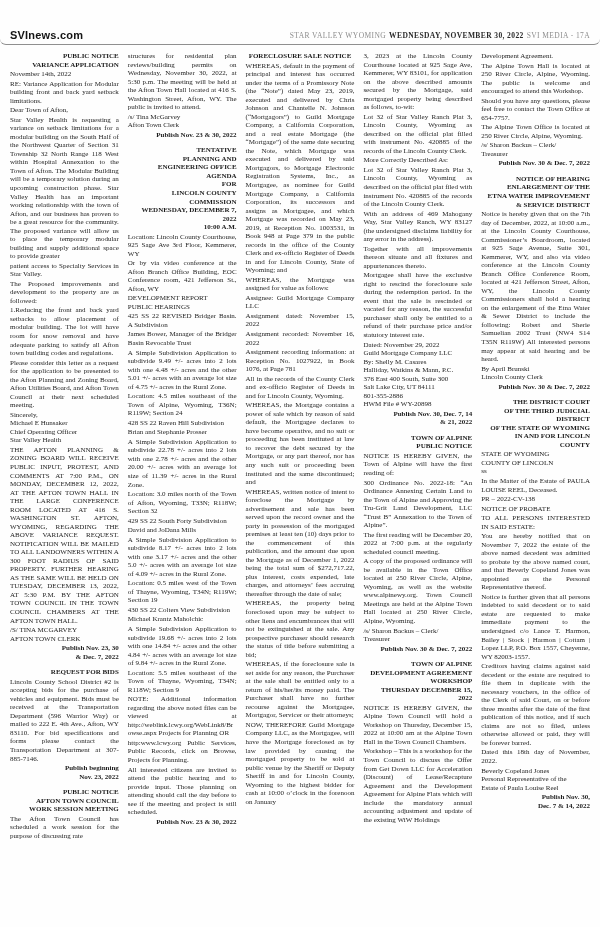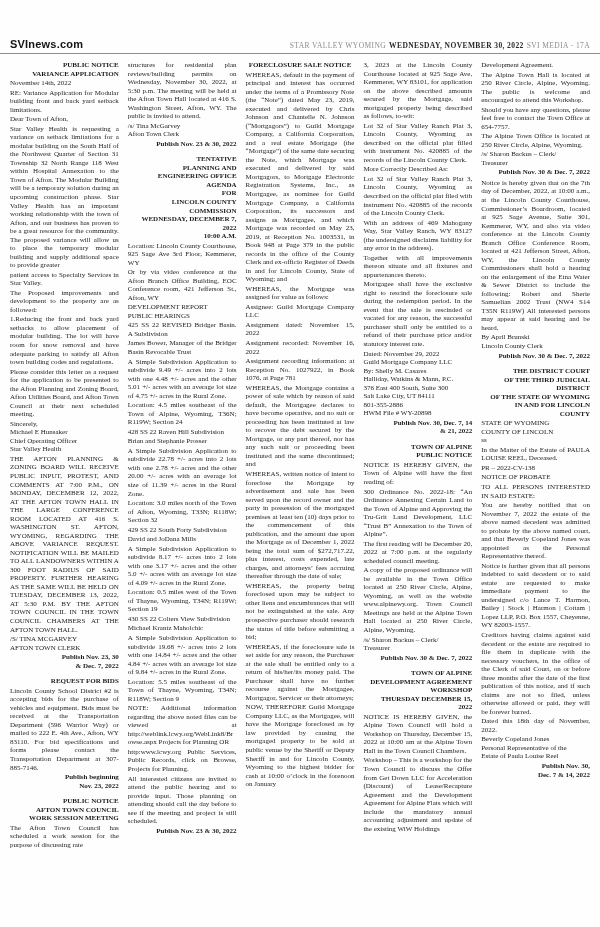--- a/index.html
+++ b/index.html
@@ -2,23 +2,24 @@
 <html><head>
 <meta charset="utf-8">
 <style>
   * { margin:0; padding:0; box-sizing:border-box; }
   html,body { background:#ffffff; }
   .page {
     position:relative; width:600px; height:927px; background:#fefefe;
     font-family:"Liberation Serif", serif; color:#1d1d1d; overflow:hidden;
   }
   .masthead {
-    display:flex; justify-content:space-between; align-items:flex-end;
-    padding:38px 10px 3px 10px; border-bottom:1.5px solid #8f8f8f;
+    display:flex; justify-content:space-between; align-items:center;
+    padding:29px 10px 3px 10px; border-bottom:1.5px solid #8f8f8f;
     font-family:"Liberation Sans", sans-serif;
+    border-radius:6px;
   }
   .site { font-weight:bold; font-size:11px; color:#141414; letter-spacing:.2px; }
   .issue { font-size:7.5px; color:#8d8d8d; letter-spacing:.4px; white-space:nowrap;font-family:Liberation Serif, serif; }
   .issue .d { font-weight:bold; color:#2a2a2a; margin:0 3px; }
   .cols { display:flex; gap:9px; padding:7px 10px 0 10px; }
   .col { flex:1 1 0; min-width:0; }
   .blk { font-size:7px; line-height:1.22; margin-bottom:1px; overflow-wrap:break-word; }
   .h  { font-weight:bold; text-align:right; white-space:pre-line; margin-top:7px; }
   .hl { font-weight:bold; text-align:center; white-space:pre-line; margin-top:7px; }
   .p  { text-align:justify; }
@@ -105,20 +106,21 @@
         <div class="blk pub">Publish Nov. 23 &amp; 30, 2022</div>
       </div>
     <div class="col">
         <div class="blk hl">FORECLOSURE SALE NOTICE</div>
         <div class="blk p">WHEREAS, default in the payment of principal and interest has occurred under the terms of a Promissory Note (the “Note”) dated May 23, 2019, executed and delivered by Chris Johnson and Chantelle N. Johnson (“Mortgagors”) to Guild Mortgage Company, a California Corporation, and a real estate Mortgage (the “Mortgage”) of the same date securing the Note, which Mortgage was executed and delivered by said Mortgagors, to Mortgage Electronic Registration Systems, Inc., as Mortgagee, as nominee for Guild Mortgage Company, a California Corporation, its successors and assigns as Mortgagee, and which Mortgage was recorded on May 23, 2019, at Reception No. 1003531, in Book 948 at Page 379 in the public records in the office of the County Clerk and ex-officio Register of Deeds in and for Lincoln County, State of Wyoming; and</div>
         <div class="blk p">WHEREAS, the Mortgage was assigned for value as follows:</div>
         <div class="blk p">Assignee: Guild Mortgage Company LLC</div>
         <div class="blk p">Assignment dated: November 15, 2022</div>
         <div class="blk p">Assignment recorded: November 16, 2022</div>
         <div class="blk p">Assignment recording information: at Reception No. 1027922, in Book 1076, at Page 781</div>
+        <div class="blk p">All in the records of the County Clerk and ex-officio Register of Deeds in and for Lincoln County, Wyoming.</div>
         <div class="blk p">WHEREAS, the Mortgage contains a power of sale which by reason of said default, the Mortgagee declares to have become operative, and no suit or proceeding has been instituted at law to recover the debt secured by the Mortgage, or any part thereof, nor has any such suit or proceeding been instituted and the same discontinued; and</div>
         <div class="blk p">WHEREAS, written notice of intent to foreclose the Mortgage by advertisement and sale has been served upon the record owner and the party in possession of the mortgaged premises at least ten (10) days prior to the commencement of this publication, and the amount due upon the Mortgage as of December 1, 2022 being the total sum of $272,717.22, plus interest, costs expended, late charges, and attorneys’ fees accruing thereafter through the date of sale;</div>
         <div class="blk p">WHEREAS, the property being foreclosed upon may be subject to other liens and encumbrances that will not be extinguished at the sale. Any prospective purchaser should research the status of title before submitting a bid;</div>
         <div class="blk p">WHEREAS, if the foreclosure sale is set aside for any reason, the Purchaser at the sale shall be entitled only to a return of his/her/its money paid. The Purchaser shall have no further recourse against the Mortgagee, Mortgagor, Servicer or their attorneys;</div>
         <div class="blk p">NOW, THEREFORE Guild Mortgage Company LLC, as the Mortgagee, will have the Mortgage foreclosed as by law provided by causing the mortgaged property to be sold at public venue by the Sheriff or Deputy Sheriff in and for Lincoln County, Wyoming to the highest bidder for cash at 10:00 o’clock in the forenoon on January</div>
       </div>
     <div class="col">
         <div class="blk p">3, 2023 at the Lincoln County Courthouse located at 925 Sage Ave, Kemmerer, WY 83101, for application on the above described amounts secured by the Mortgage, said mortgaged property being described as follows, to-wit:</div>
         <div class="blk p">Lot 32 of Star Valley Ranch Plat 3, Lincoln County, Wyoming as described on the official plat filled with instrument No. 420885 of the records of the Lincoln County Clerk.</div>
         <div class="blk p">More Correctly Described As:</div>
@@ -154,20 +156,24 @@
         <div class="blk p">Workshop – This is a workshop for the Town Council to discuss the Offer from Get Down LLC for Acceleration (Discount) of Lease/Recapture Agreement and the Development Agreement for Alpine Flats which will include the mandatory annual accounting adjustment and update of the existing WiW Holdings</div>
       </div>
     <div class="col">
         <div class="blk p">Development Agreement.</div>
         <div class="blk p">The Alpine Town Hall is located at 250 River Circle, Alpine, Wyoming. The public is welcome and encouraged to attend this Workshop.</div>
         <div class="blk p">Should you have any questions, please feel free to contact the Town Office at 654-7757.</div>
         <div class="blk p">The Alpine Town Office is located at 250 River Circle, Alpine, Wyoming.</div>
         <div class="blk sig">/s/ Sharon Backus – Clerk/
 Treasurer</div>
         <div class="blk pub">Publish Nov. 30 &amp; Dec. 7, 2022</div>
+        <div class="blk h">NOTICE OF HEARING
+ENLARGEMENT OF THE
+ETNA WATER IMPROVEMENT
+&amp; SERVICE DISTRICT</div>
         <div class="blk p">Notice is hereby given that on the 7th day of December, 2022, at 10:00 a.m., at the Lincoln County Courthouse, Commissioner’s Boardroom, located at 925 Sage Avenue, Suite 301, Kemmerer, WY, and also via video conference at the Lincoln County Branch Office Conference Room, located at 421 Jefferson Street, Afton, WY, the Lincoln County Commissioners shall hold a hearing on the enlargement of the Etna Water &amp; Sewer District to include the following:  Robert and Sherie Samuelian 2002 Trust (NW4 S14 T35N R119W)  All interested persons may appear at said hearing and be heard.</div>
         <div class="blk sig">By April Brunski
 Lincoln County Clerk</div>
         <div class="blk pub">Publish Nov. 30 &amp; Dec. 7, 2022</div>
         <div class="blk h">THE DISTRICT COURT
 OF THE THIRD JUDICIAL
 DISTRICT
 OF THE STATE OF WYOMING
 IN AND FOR LINCOLN
 COUNTY</div>

